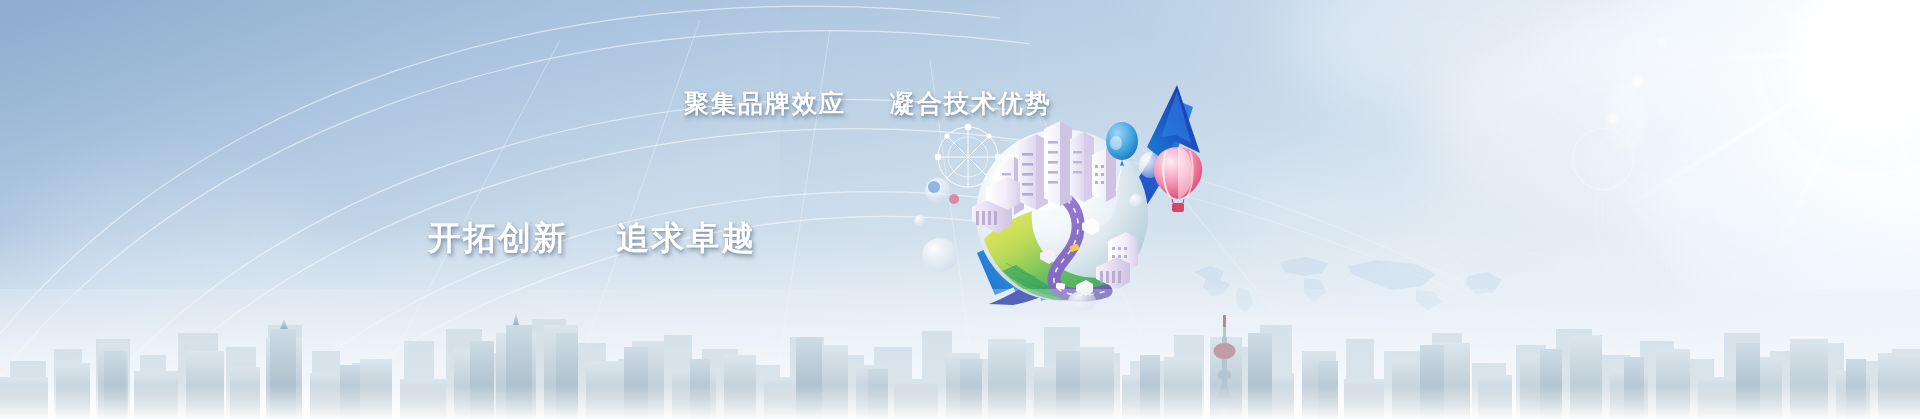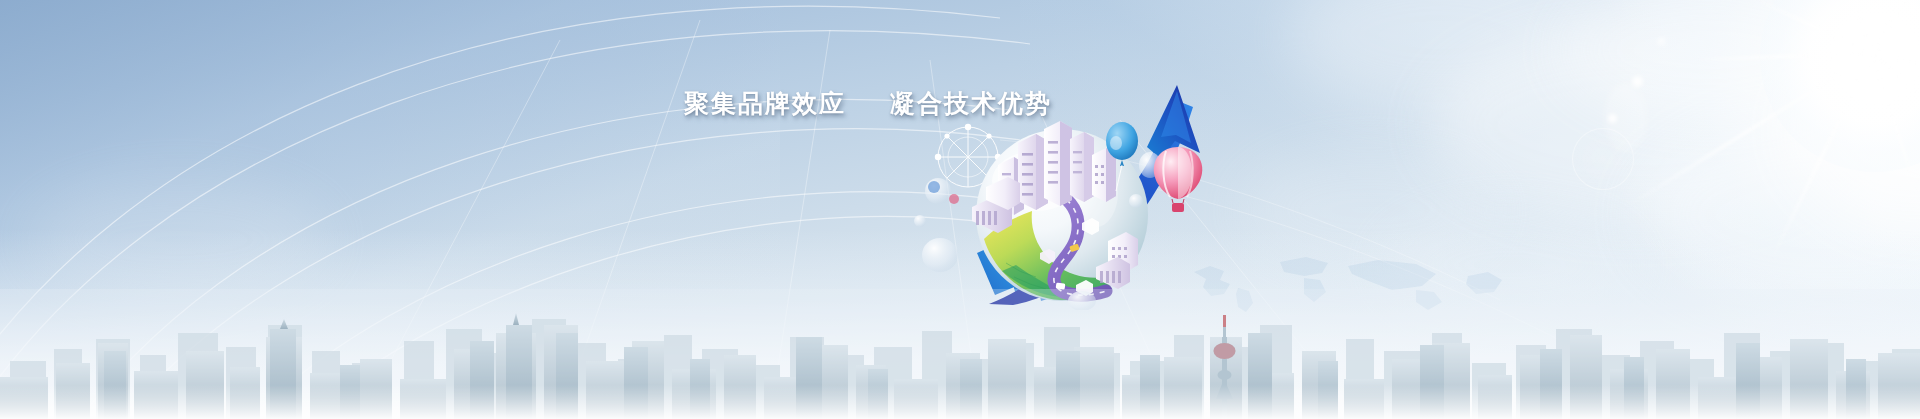--- a/index.html
+++ b/index.html
@@ -352,20 +352,25 @@
     <circle cx="10" cy="126" r="6" fill="url(#bubbleG)"></circle>
     <ellipse cx="30" cy="160" rx="18" ry="17" fill="url(#bubbleG)"></ellipse>
     <ellipse cx="172" cy="206" rx="14" ry="10" fill="url(#bubbleG)"></ellipse>
     <circle cx="226" cy="106" r="7" fill="url(#bubbleG)"></circle>
   </svg>
 
   <div class="headline" id="line1">
     <span>聚集品牌效应</span>
     <span class="gap"></span>
     <span>凝合技术优势</span>
+  </div>
+  <div class="headline" id="line3">
+    <span>开拓创新</span>
+    <span class="gap"></span>
+    <span>追求卓越</span>
   </div>
 
   <svg id="skyline" viewBox="0 0 1920 130" preserveAspectRatio="none">
     <defs>
       <linearGradient id="bg1" x1="0" y1="0" x2="0" y2="1">
         <stop offset="0%" stop-color="#c3d3dd"></stop>
           <stop offset="100%" stop-color="#7f9aab"></stop>
       </linearGradient>
       <linearGradient id="bg2" x1="0" y1="0" x2="0" y2="1">
         <stop offset="0%" stop-color="#d6e1e8"></stop>

